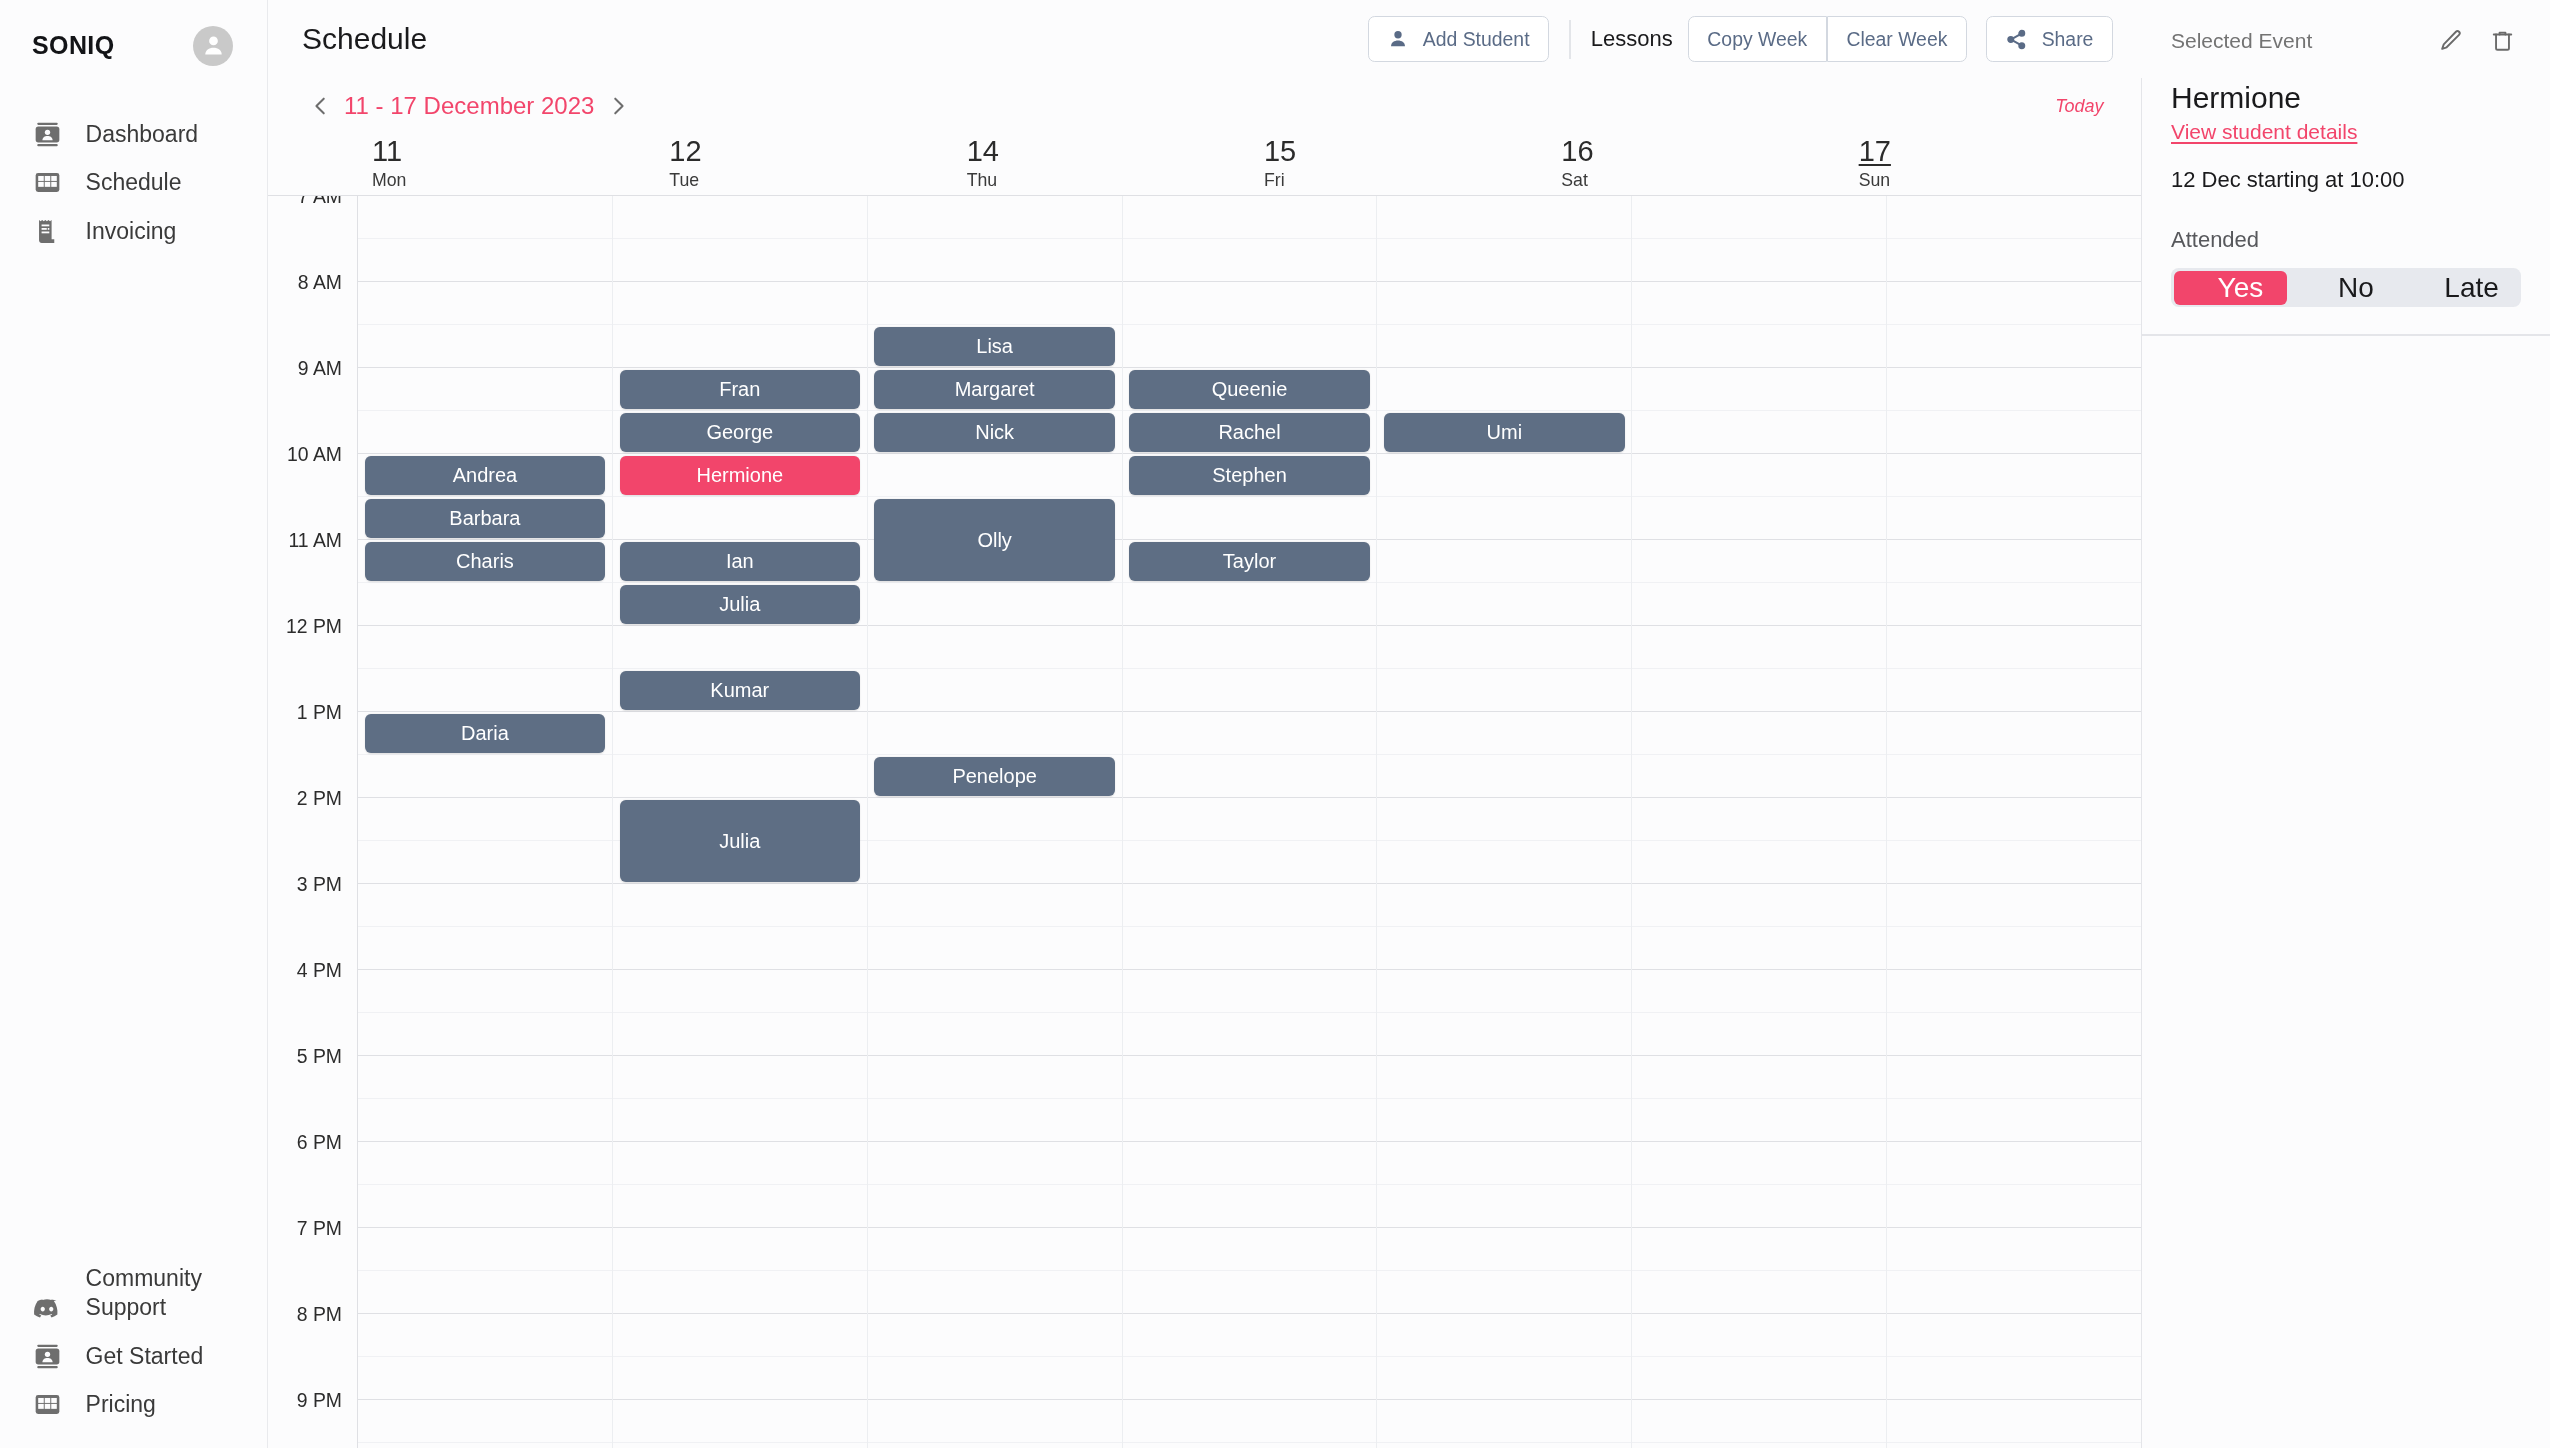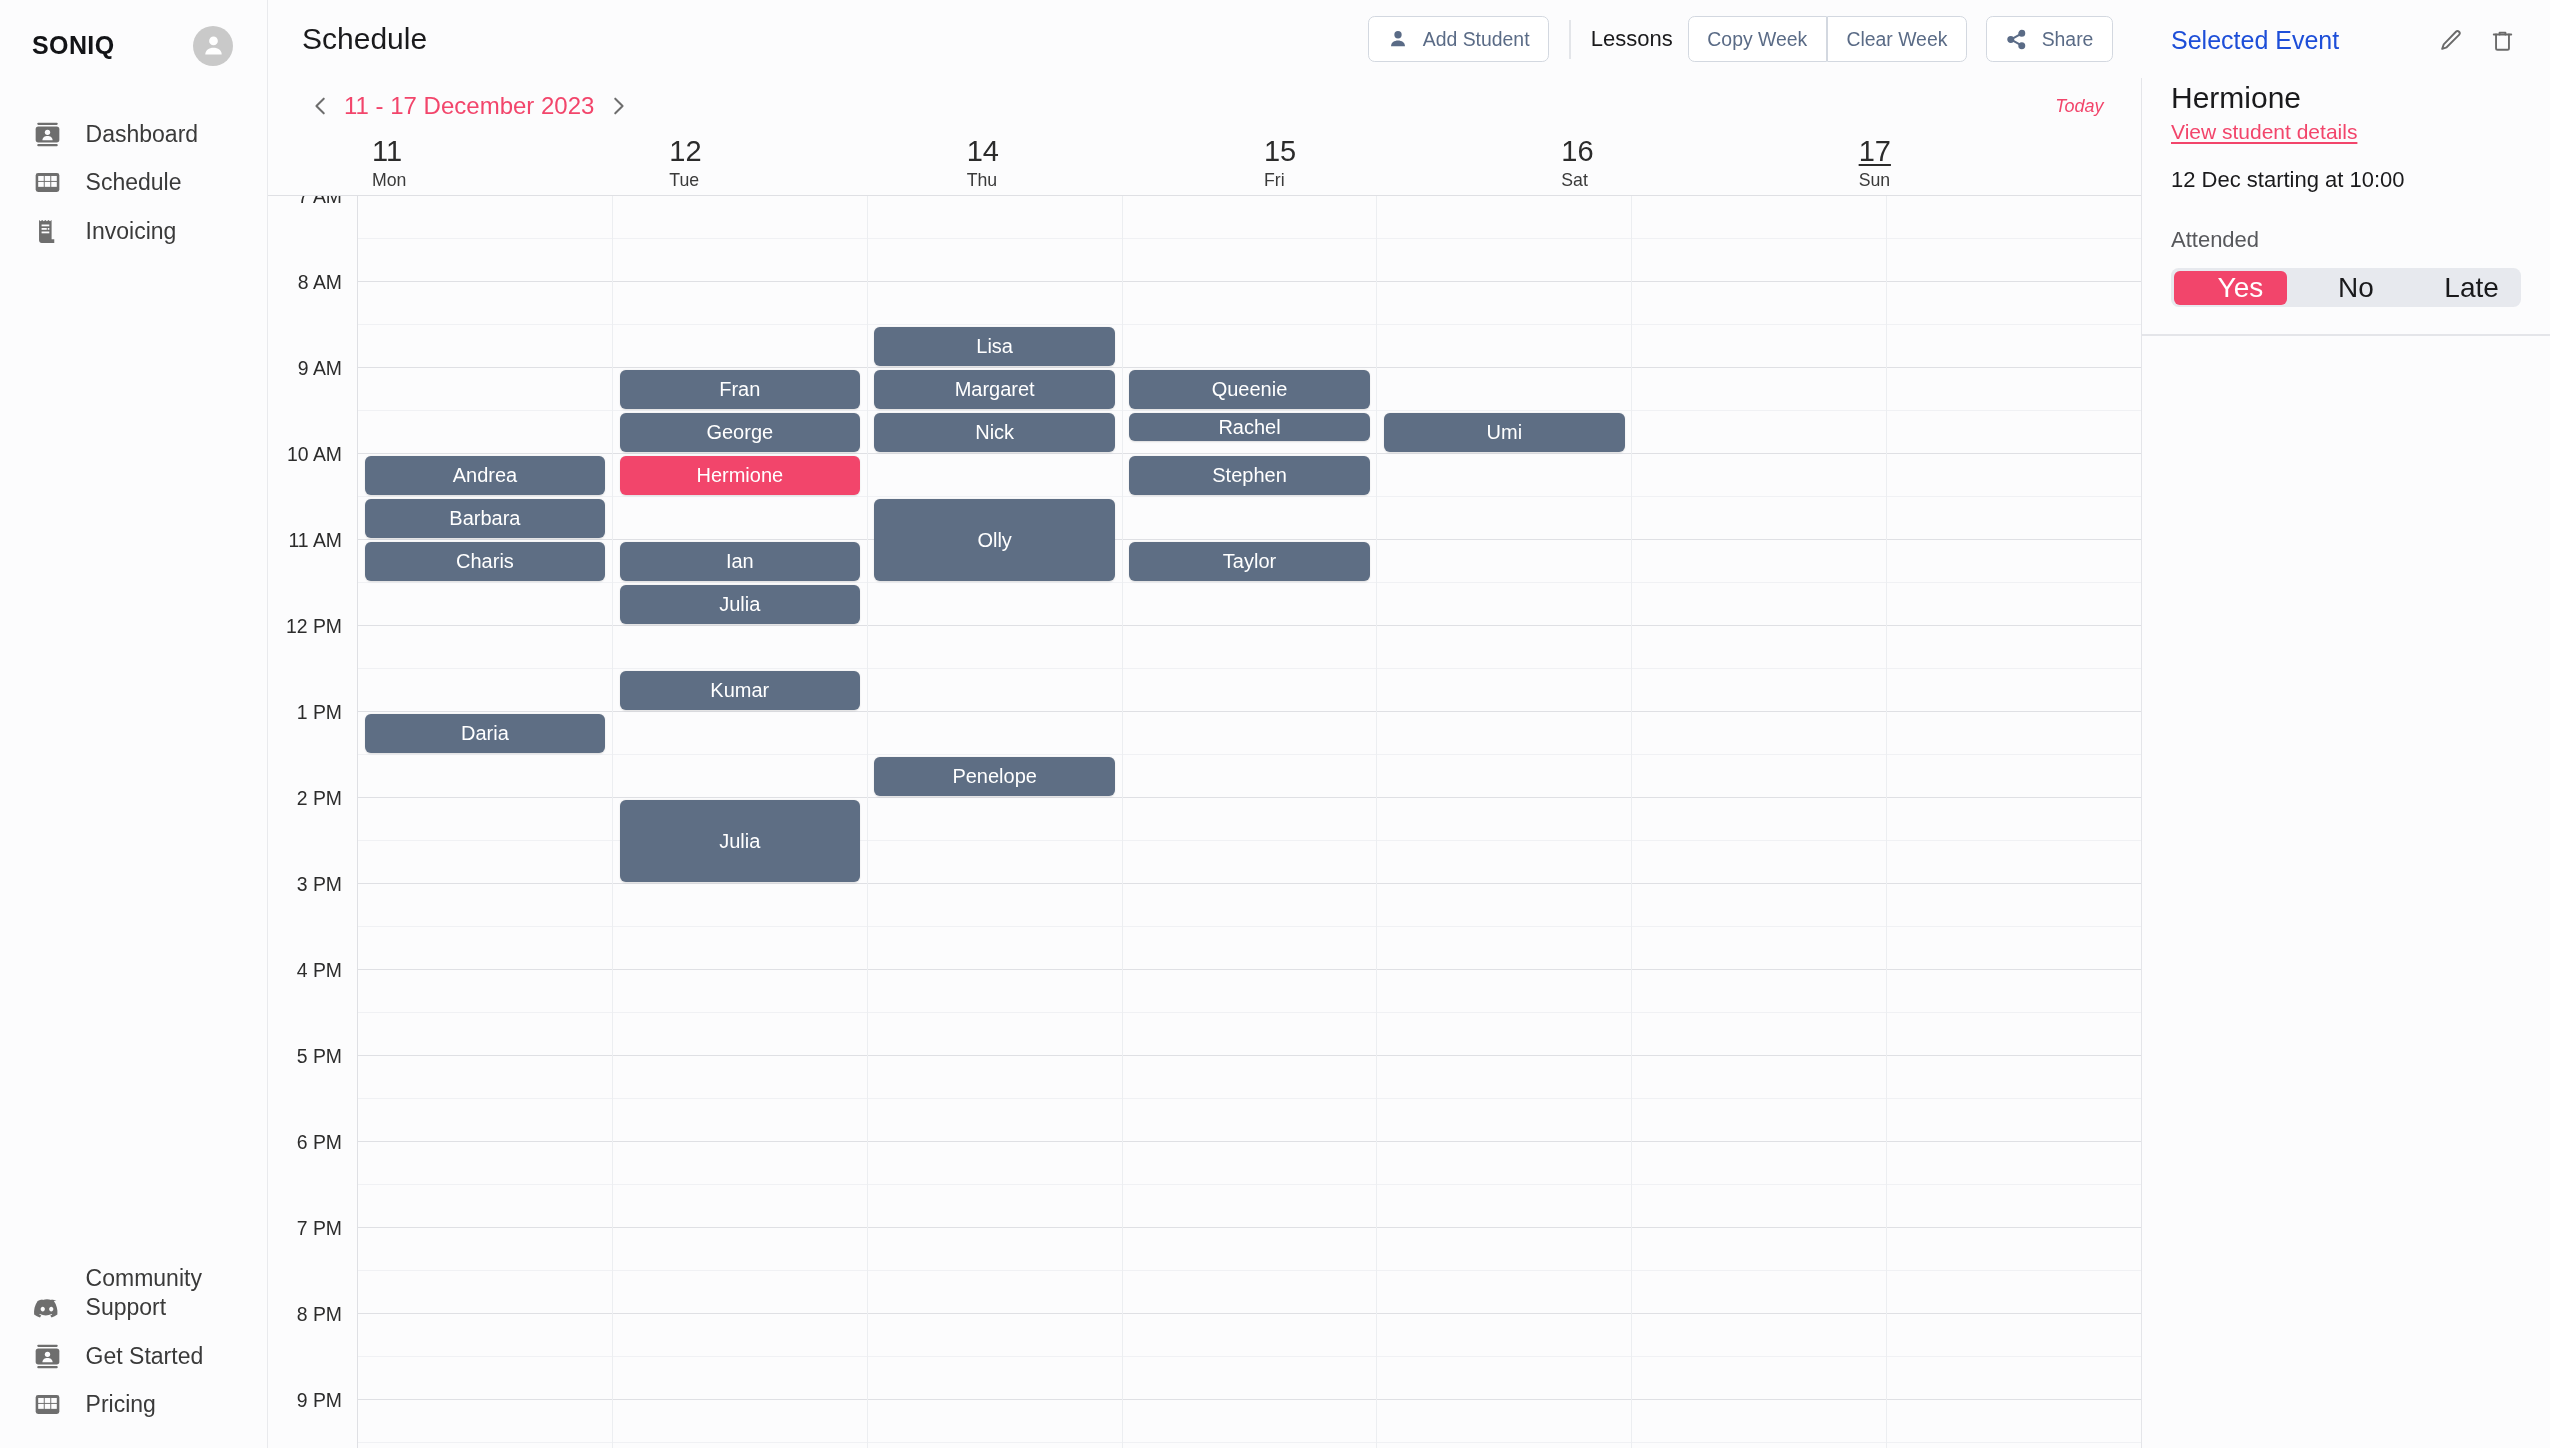--- a/index.html
+++ b/index.html
@@ -129,21 +129,21 @@
 
   
   #rightpanel {
     width: 408px; min-width: 408px; height: 100%;
     background: #fcfcfd; display: flex; flex-direction: column;
   }
   .rp-header {
     display: flex; align-items: center;
     padding: 22px 29px 0 29px; gap: 15px;
   }
-  .rp-title { font-size: 25px; color: #1d4ed8; flex: 1; }
+  .rp-title { font-size: 21px; color: #737373; flex: 1; }
   .icon-btn { width: 37px; height: 37px; display:flex; align-items:center; justify-content:center; cursor:pointer; }
   .icon-btn svg { display:block; }
   .rp-body { padding: 22px 29px 0 29px; }
   .rp-name { font-size: 30px; color: #1a1a1c; line-height: 1.15; }
   .rp-link {
     font-size: 21px; color: #f2456b; text-decoration: underline;
     text-underline-offset: 2.5px; cursor: pointer; display: inline-block; margin-top: 4.2px;
   }
   .rp-when { font-size: 22px; color: #1a1a1c; margin-top: 23.6px; }
   .rp-attended-lbl { font-size: 22px; color: #57585c; margin-top: 34px; }
@@ -542,21 +542,21 @@
                   <div class="halfrow hourline"></div>
                   <div class="halfrow"></div>
                   <div class="halfrow hourline"></div>
                   <div class="halfrow"></div>
                   <div class="halfrow hourline"></div>
                   <div class="halfrow"></div>
                   <div class="halfrow hourline"></div>
                   <div class="event" style="top: 174px; height: 39px;">
                     <span>Queenie</span>
                   </div>
-                  <div class="event" style="top: 217px; height: 28px;">
+                  <div class="event" style="top: 217px; height: 39px;">
                     <span>Rachel</span>
                   </div>
                   <div class="event" style="top: 260px; height: 39px;">
                     <span>Stephen</span>
                   </div>
                   <div class="event" style="top: 346px; height: 39px;">
                     <span>Taylor</span>
                   </div>
                 </div>
                 <div class="daycol">

